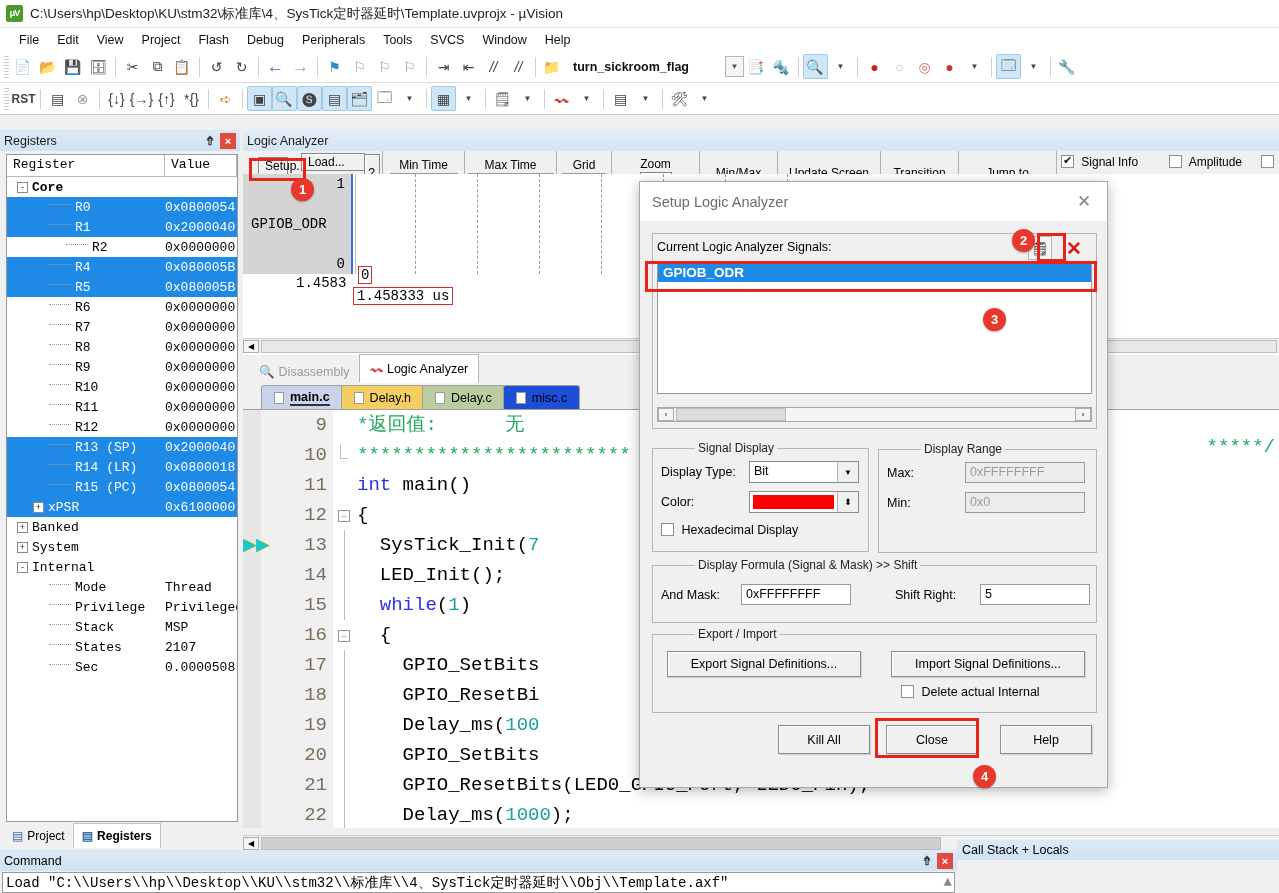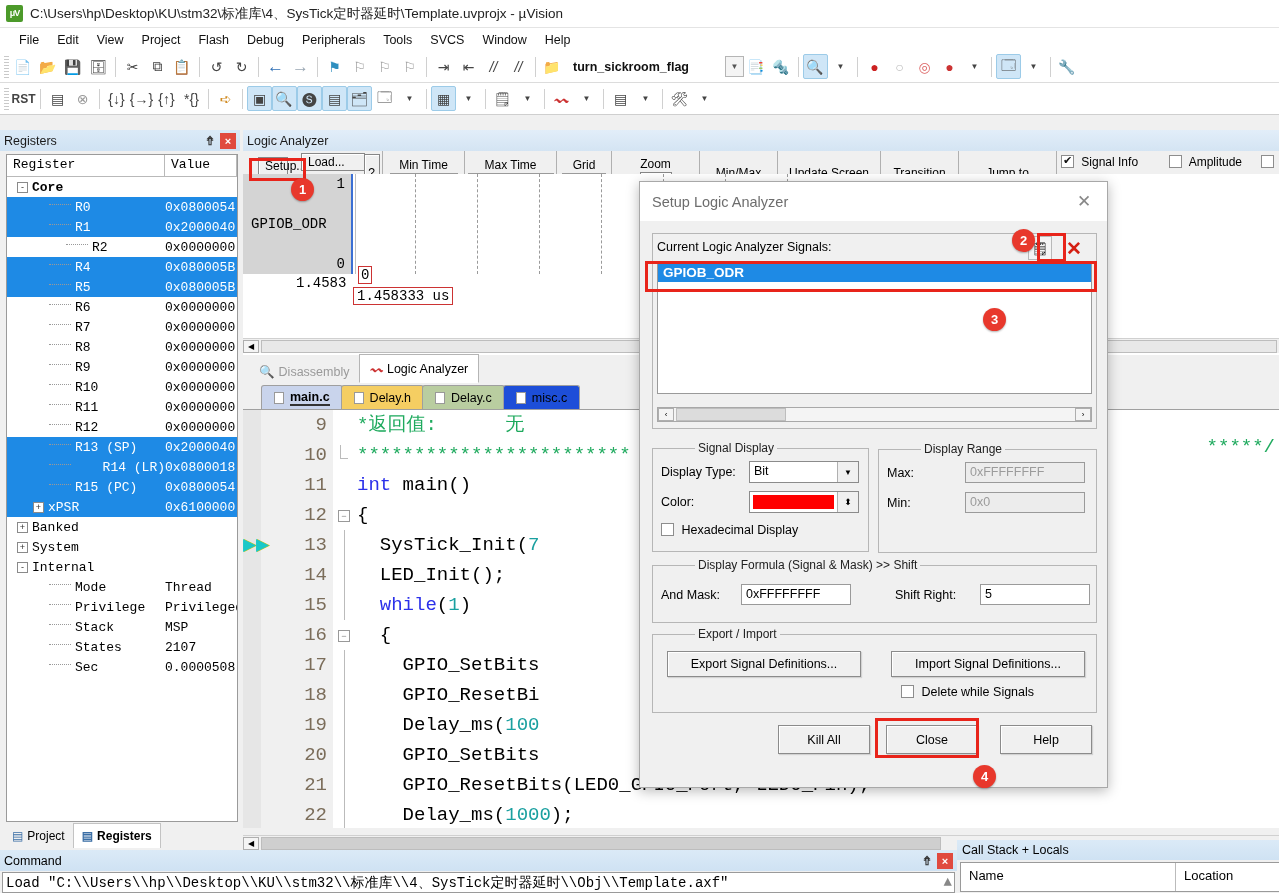--- a/index.html
+++ b/index.html
@@ -383,21 +383,21 @@
             <div class="rv">0x0000000</div>
           </div>
           <div class="regrow sel">
             <div class="rn" style="padding-left: 42px;">
               <span class="dots"></span>
               <span>R13 (SP)</span>
             </div>
             <div class="rv">0x2000040</div>
           </div>
           <div class="regrow sel">
-            <div class="rn" style="padding-left: 42px; gap: 28px;">
+            <div class="rn" style="padding-left: 42px;">
               <span class="dots"></span>
               <span>R14 (LR)</span>
             </div>
             <div class="rv">0x0800018</div>
           </div>
           <div class="regrow sel">
             <div class="rn" style="padding-left: 42px;">
               <span class="dots"></span>
               <span>R15 (PC)</span>
             </div>
@@ -724,21 +724,21 @@
     <div style="position:absolute;left:242px;top:22px;font-size:12.5px">Shift Right:</div>
     <div class="txtin" style="position:absolute;left:327px;top:18px;width:110px">5</div>
   </div>
 
   <div class="grpbox" style="left:12px;top:452px;width:445px;height:79px">
     <div class="grplabel">Export / Import</div>
     <div class="dlgbtn" style="position:absolute;left:14px;top:16px;width:194px">Export Signal Definitions...</div>
     <div class="dlgbtn" style="position:absolute;left:238px;top:16px;width:194px">Import Signal Definitions...</div>
     <div style="position:absolute;left:248px;top:50px;font-size:12.5px">
       <span class="chk"></span>
-      <span>Delete while Signals</span>
+      <span>Delete actual Internal</span>
     </div>
   </div>
 
   <div class="dlgbtn" style="position:absolute;left:138px;top:543px;width:92px;height:29px">Kill All</div>
   <div class="dlgbtn" style="position:absolute;left:246px;top:543px;width:92px;height:29px">Close</div>
   <div class="dlgbtn" style="position:absolute;left:360px;top:543px;width:92px;height:29px">Help</div>
 </div>
 
 <div class="hlbox" style="left:249px;top:158px;width:57px;height:23px"></div>
 <div class="badge" style="left:291px;top:178px">1</div>
@@ -761,17 +761,13 @@
   <div id="cmdbody">
     <span>Load "C:\\Users\\hp\\Desktop\\KU\\stm32\\标准库\\4、SysTick定时器延时\\Obj\\Template.axf"</span>
     <span style="position:absolute;right:2px;top:1px;color:#888">▲</span>
   </div>
 </div>
 
 <div id="callstack">
   <div id="cstitle">
     <div style="flex:1">Call Stack + Locals</div>
   </div>
-  <div id="cshead">
-    <div class="c1">Name</div>
-    <div class="c2">Location</div>
-  </div>
 </div>
 
 </body></html>

